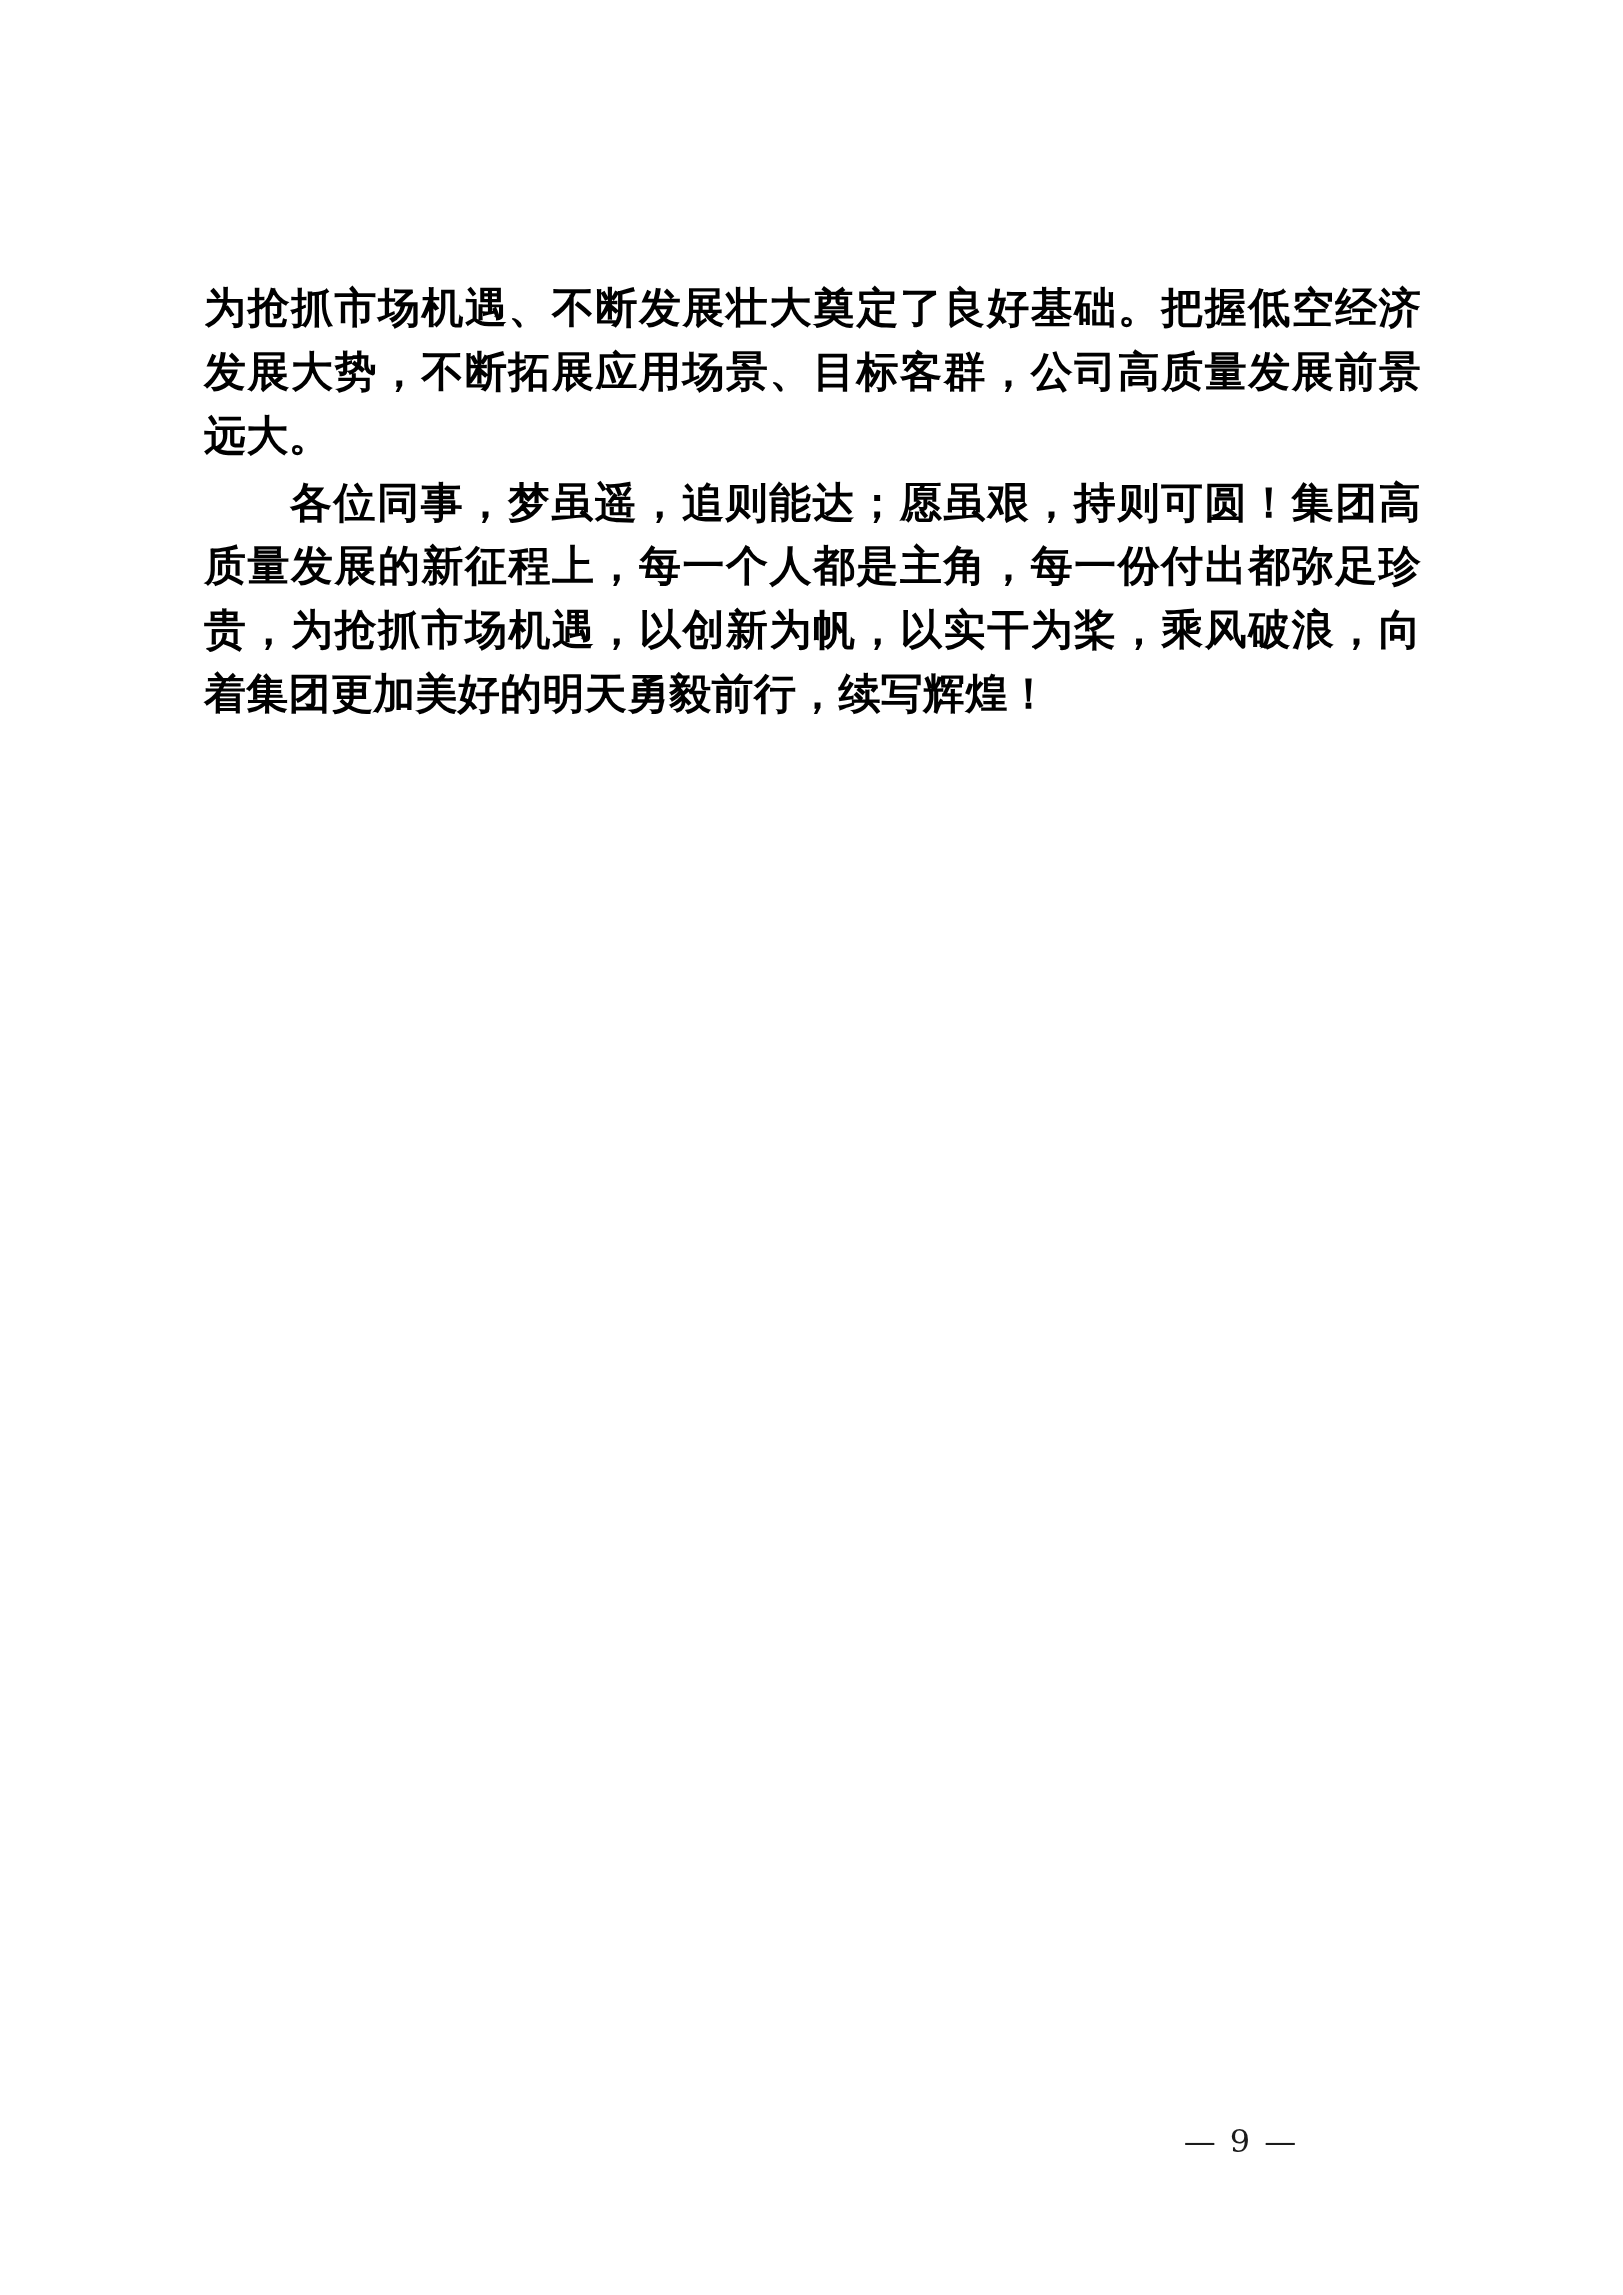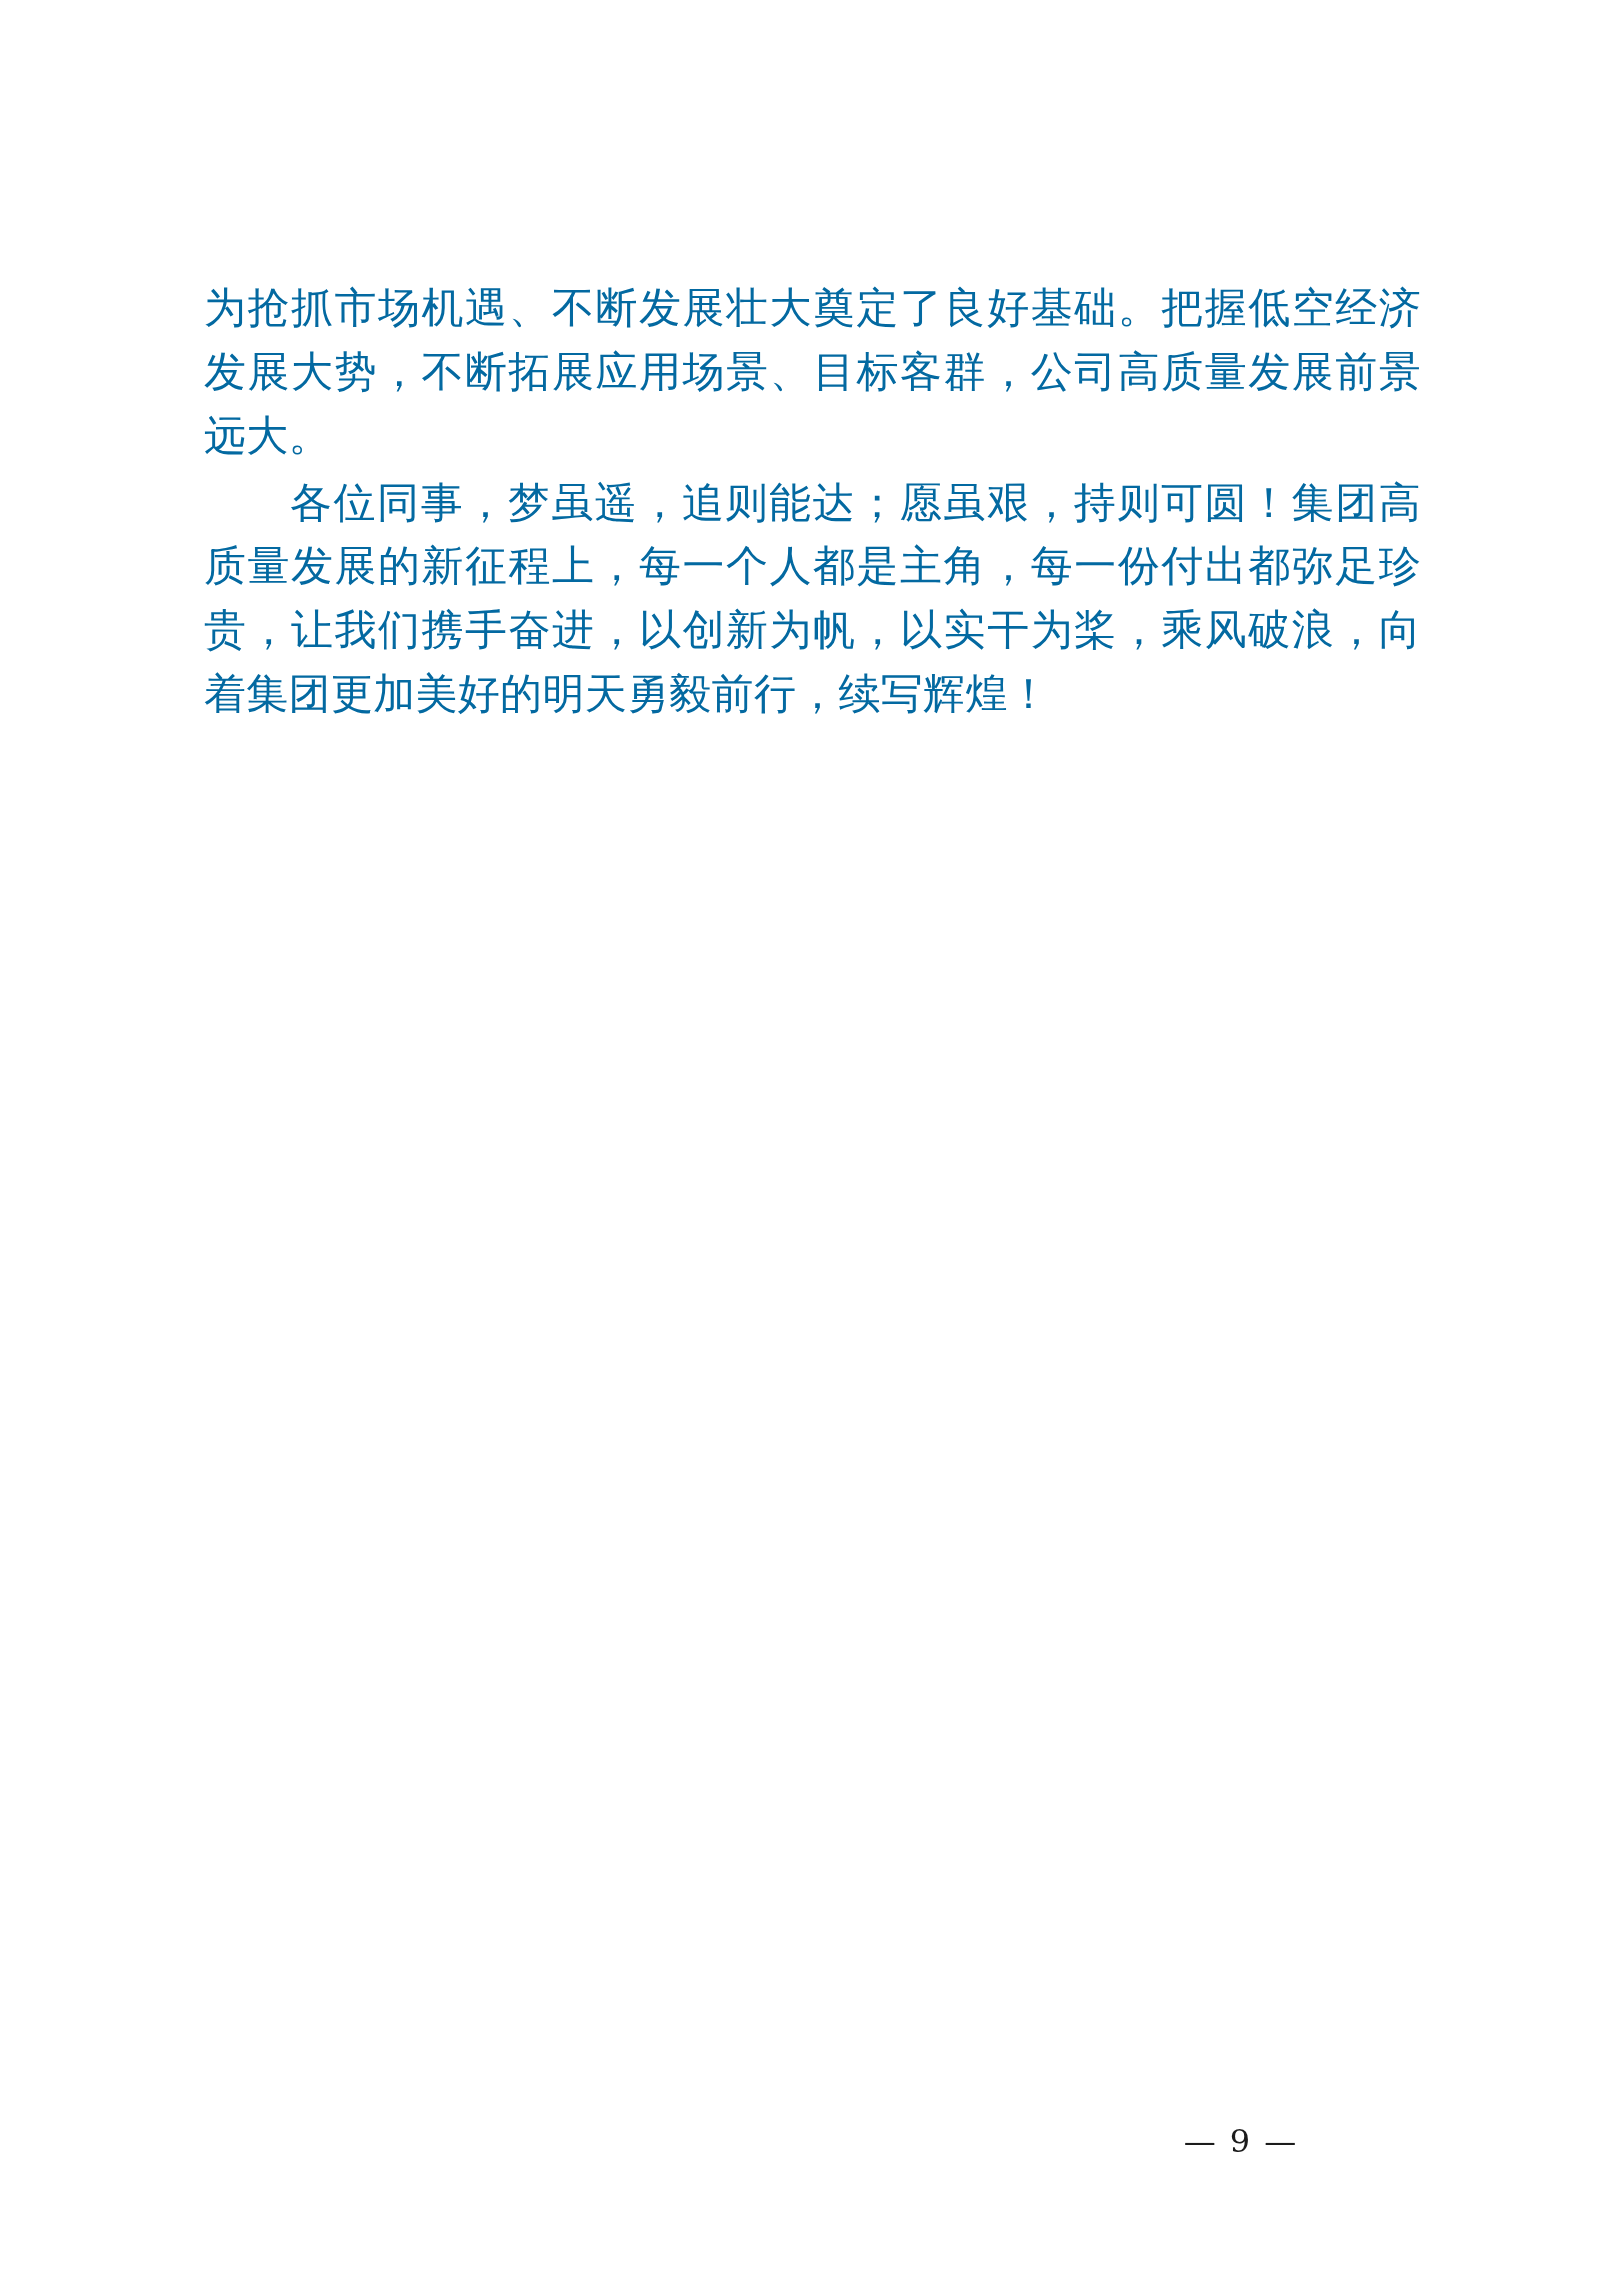--- a/index.html
+++ b/index.html
@@ -32,23 +32,23 @@
     width: 1217px;
   }
 
   .para {
     font-size: 42px;
     line-height: 1.52;
     letter-spacing: 0.3px;
     text-align: justify;
     text-justify: inter-character;
     margin: 0 0 0 0;
-    color: #0369a1;
+    color: #000000;
     font-family: "DejaVu Serif", "Liberation Serif", serif;
-    font-weight: 400;
+    font-weight: 700;
   }
 
   .para + .para {
     margin-top: 3.1px;
   }
 
   .indent {
     text-indent: 86px;
   }
 
@@ -68,19 +68,19 @@
     display: inline-block;
     margin-left: 859px;
   }
 </style>
 </head>
 <body>
 
 <div class="page">
   <div class="content">
     <p class="para">为抢抓市场机遇、不断发展壮大奠定了良好基础。把握低空经济发展大势，不断拓展应用场景、目标客群，公司高质量发展前景远大。</p>
-    <p class="para indent">各位同事，梦虽遥，追则能达；愿虽艰，持则可圆！集团高质量发展的新征程上，每一个人都是主角，每一份付出都弥足珍贵，让我们携手奋进，以创新为帆，以实干为桨，乘风破浪，向着集团更加美好的明天勇毅前行，续写辉煌！</p>
+    <p class="para indent">各位同事，梦虽遥，追则能达；愿虽艰，持则可圆！集团高质量发展的新征程上，每一个人都是主角，每一份付出都弥足珍贵，为抢抓市场机遇，以创新为帆，以实干为桨，乘风破浪，向着集团更加美好的明天勇毅前行，续写辉煌！</p>
   </div>
   <div class="page-number">
     <span class="page-number-inner">— 9 —</span>
   </div>
 </div>
 
 
 </body></html>

